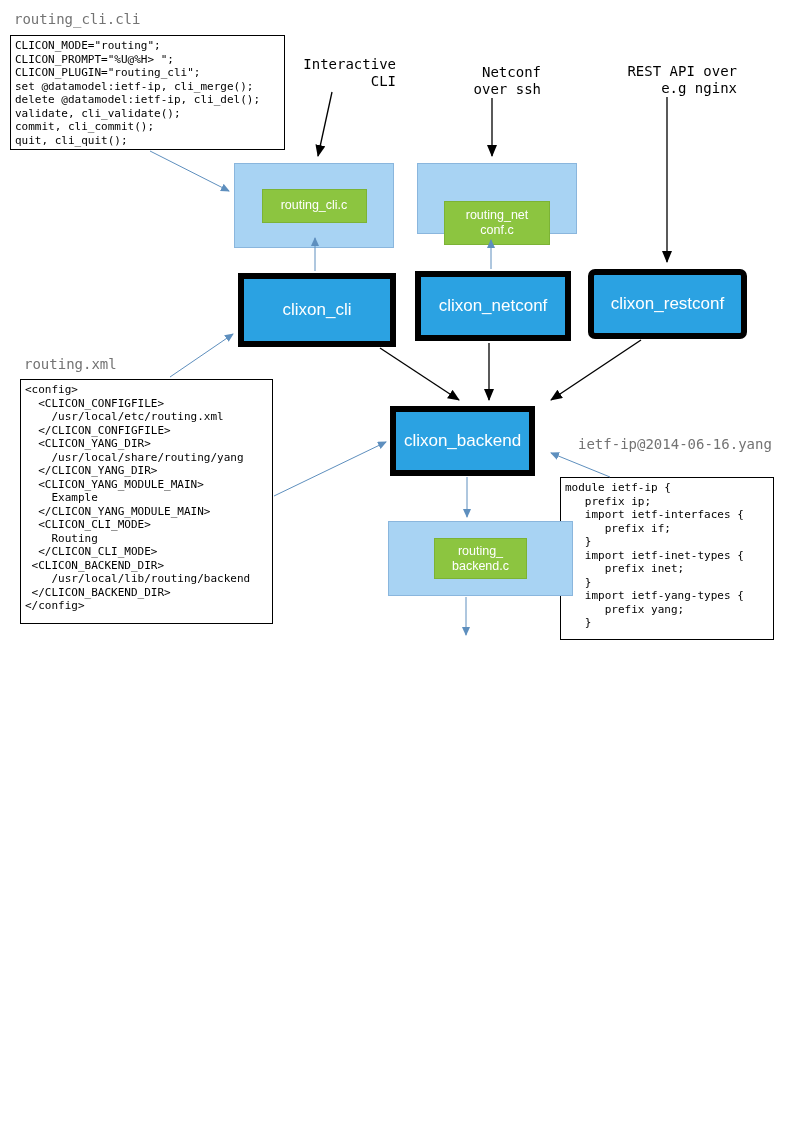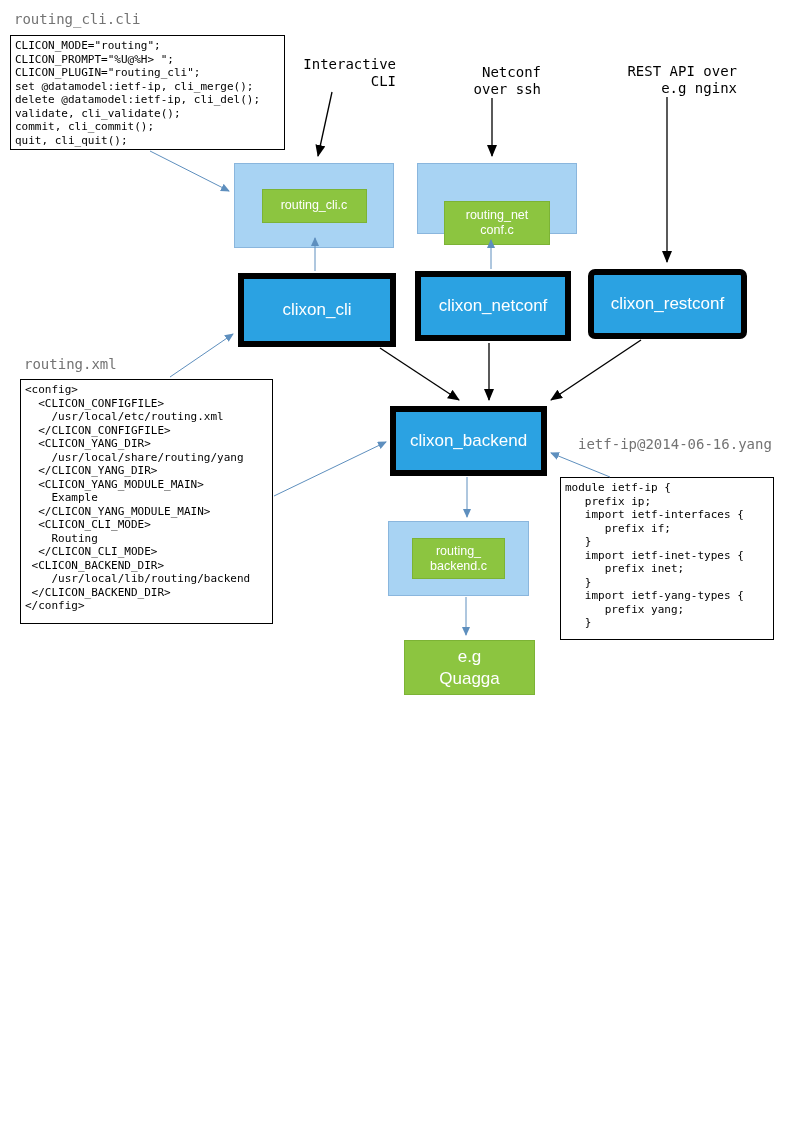--- a/index.html
+++ b/index.html
@@ -93,35 +93,31 @@
 
   <div class="bluebox" style="left:238px; top:273px; width:158px; height:74px;">
     <span class="inner-label">clixon_cli</span>
   </div>
   <div class="bluebox" style="left:415px; top:271px; width:156px; height:70px;">
     <span class="inner-label">clixon_netconf</span>
   </div>
   <div class="bluebox" style="left:588px; top:269px; width:159px; height:70px;border-radius:7px;">
     <span class="inner-label">clixon_restconf</span>
   </div>
-  <div class="bluebox" style="left:390px; top:406px; width:157px; height:70px;">
+  <div class="bluebox" style="left:390px; top:406px; width:145px; height:70px;">
     <span class="inner-label">clixon_backend</span>
   </div>
 
-  <div class="lightbox" style="left:388px; top:521px; width:141px; height:75px;">
+  <div class="lightbox" style="left:388px; top:521px; width:185px; height:75px;">
     <div class="greenbox" style="width:93px; height:41px;">
       <span class="inner-label small-label">routing_
 backend.c</span>
     </div>
   </div>
 
-  <div class="greenbox greenbox-abs" style="left:404px; top:640px; width:131px; height:55px;">
-    <span class="inner-label big-label">e.g
-Quagga</span>
-  </div>
 
   <svg class="overlay" width="794" height="1123" viewBox="0 0 794 1123">
     <defs>
       <marker id="arrow-black" markerUnits="userSpaceOnUse" markerWidth="14" markerHeight="12" refX="11" refY="5" orient="auto">
         <path d="M0,0 L12,5 L0,10 Z" fill="#000000"></path>
       </marker>
       <marker id="arrow-blue" markerUnits="userSpaceOnUse" markerWidth="11" markerHeight="10" refX="8" refY="4" orient="auto">
         <path d="M0,0 L9,4 L0,8 Z" fill="#5E8FBE"></path>
       </marker>
     </defs>

